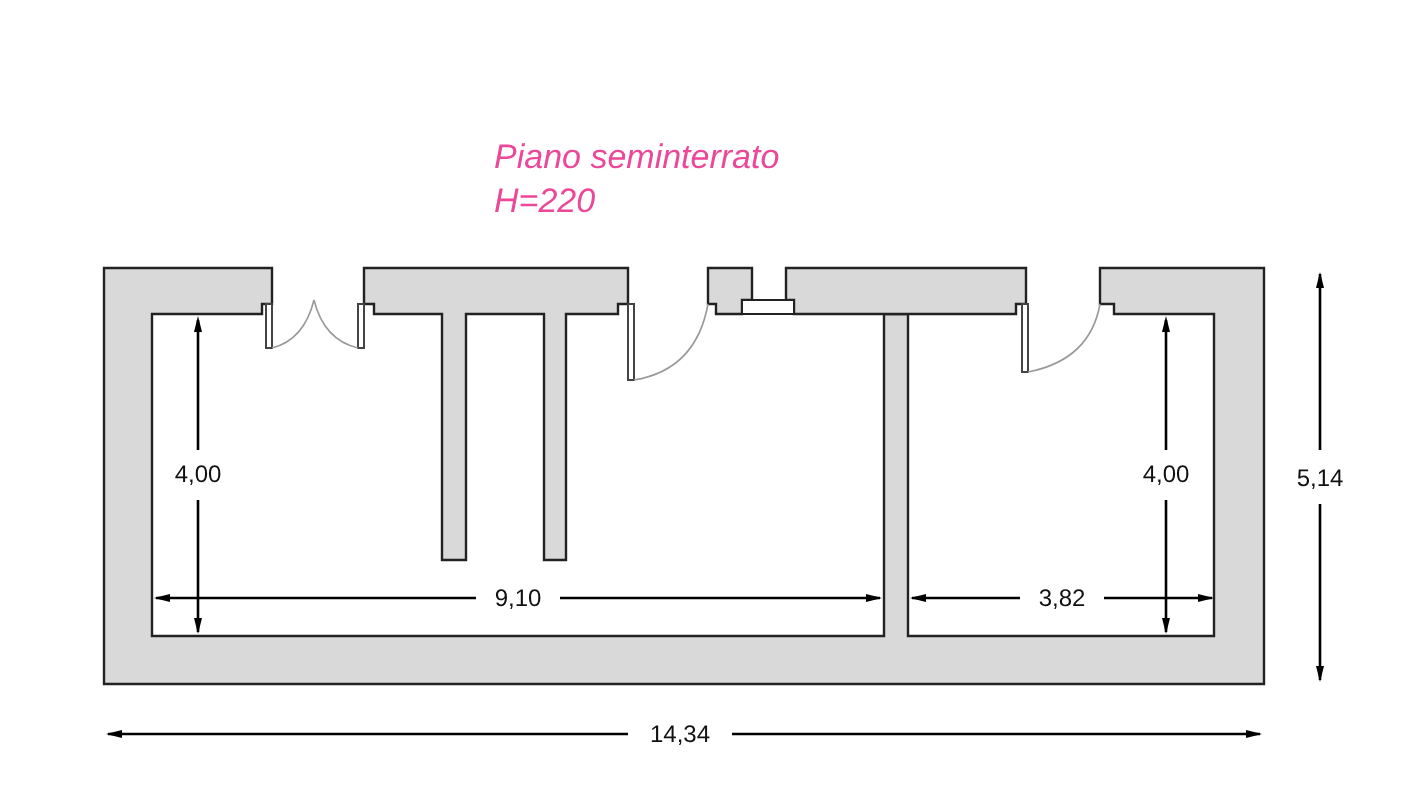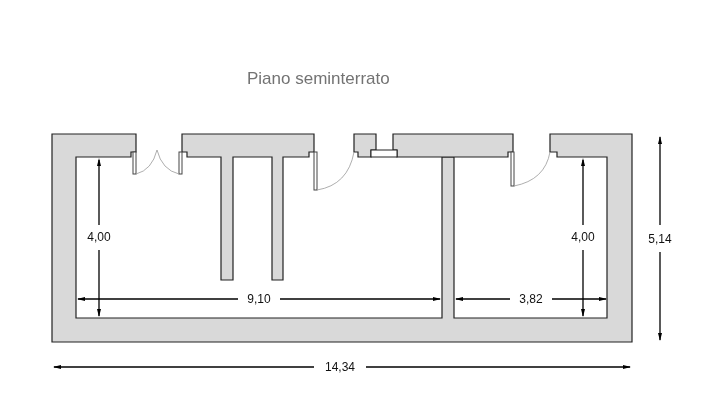--- a/index.html
+++ b/index.html
@@ -1,30 +1,31 @@
 <!DOCTYPE html>
 <html><head>
 <meta charset="utf-8">
 <style>
   html, body { margin: 0; padding: 0; background: #ffffff; }
   body { width: 705px; height: 401px; overflow: hidden; position: relative; font-family: "Liberation Sans", sans-serif; }
-  .title { position: absolute; left: 247px; top: 68px; font-size: 17px; line-height: 22px; color: #737373; }
+  .title { position: absolute; left: 247px; top: 68px; font-size: 17px; line-height: 22px; color: #ec4899; font-style: italic; }
   svg { position: absolute; left: 0; top: 0; }
   .wall { fill: #d9d9d9; stroke: #222; stroke-width: 1.2; }
   .door-leaf { fill: #ffffff; stroke: #444; stroke-width: 1; }
   .swing { fill: none; stroke: #999; stroke-width: 0.8; }
   .dim { stroke: #000; stroke-width: 1.3; fill: none; }
   .arrow { fill: #000; }
   .dimtxt { font-family: "Liberation Sans", sans-serif; font-size: 12px; fill: #111; }
 </style>
 </head>
 <body>
 
 <div class="title">
   <div>Piano seminterrato</div>
+  <div>H=220</div>
 </div>
 
 <svg width="705" height="401" viewBox="0 0 705 401">
 
   <g>
 
     <path class="wall" d="M52,134 L136,134 L136,152 L131,152 L131,157 L76,157 L76,318 L442,318 L442,157 L454,157 L454,318 L607,318 L607,157 L557,157 L557,152 L550,152 L550,134 L632,134 L632,342 L52,342 Z"></path>
 
     <path class="wall" d="M182,134 L314,134 L314,152 L309,152 L309,157 L283,157 L283,280 L272,280 L272,157 L233,157 L233,280 L221,280 L221,157 L187,157 L187,152 L182,152 Z"></path>
 

